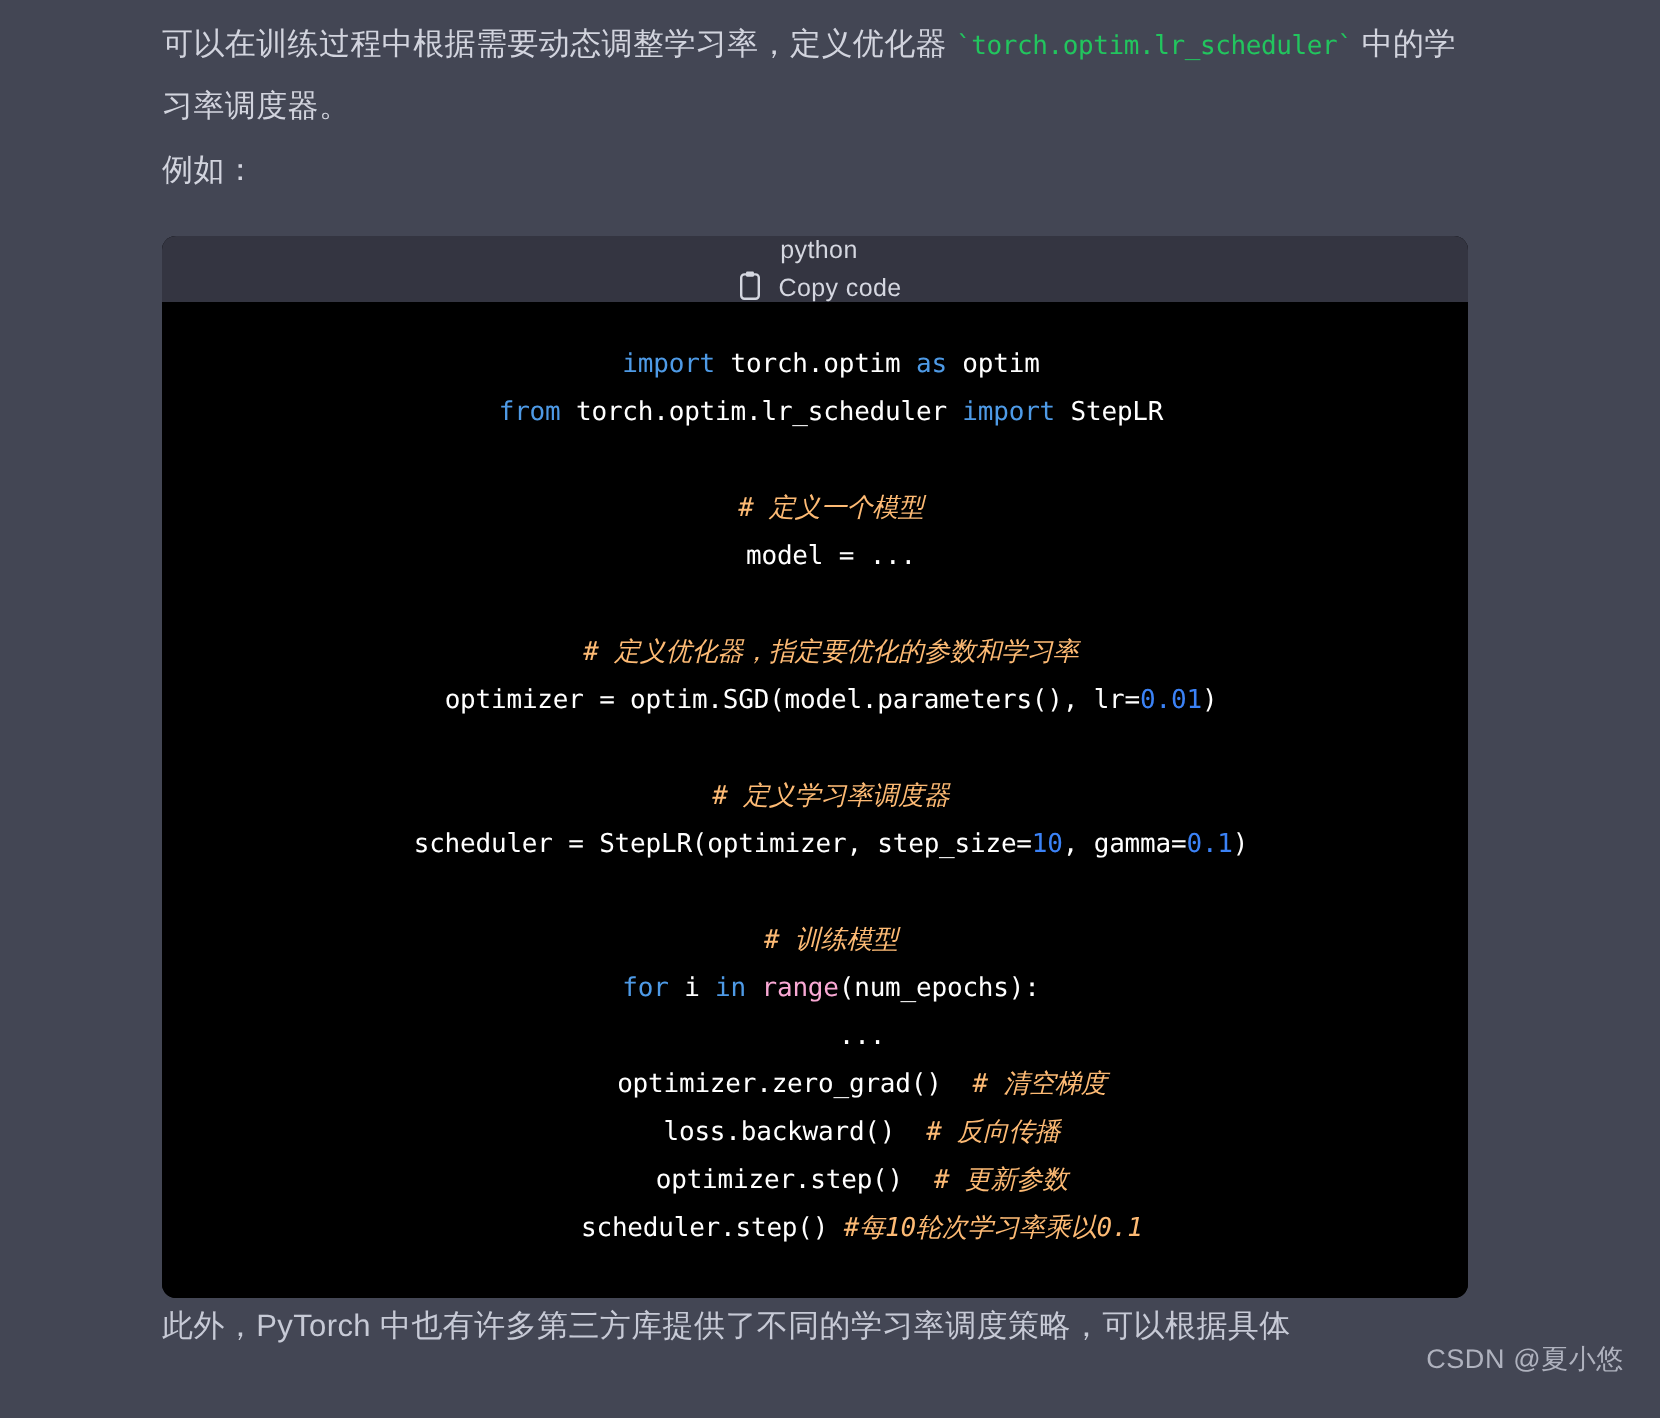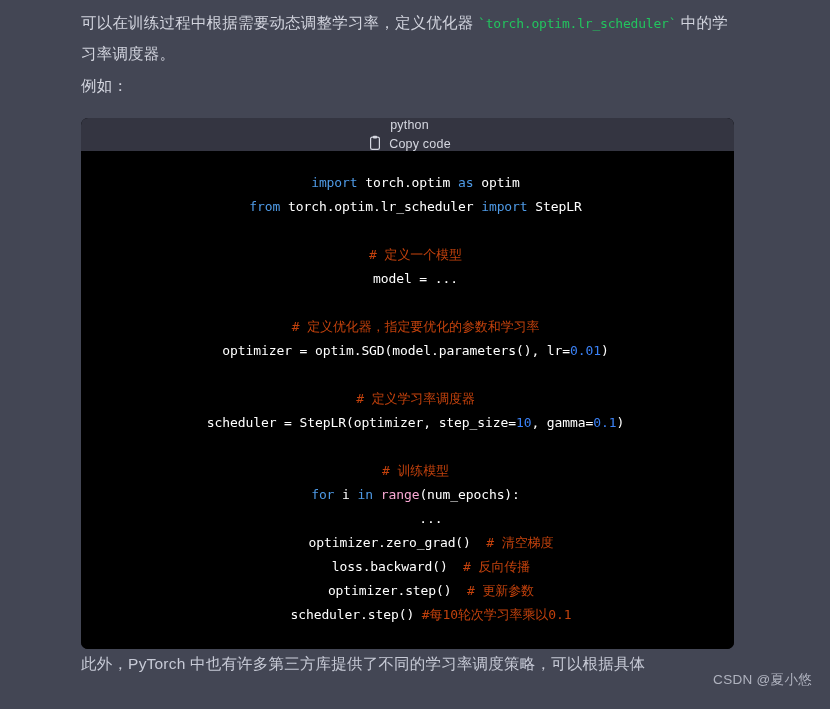--- a/index.html
+++ b/index.html
@@ -104,21 +104,21 @@
     padding-left: 16px;
     min-height: 24px;
   }
   .code-line.blank {
     height: 24px;
   }
 
   .tok-kw      { color: #4e9ae6; }
   .tok-builtin { color: #f9a8d4; }
   .tok-num     { color: #3b82f6; }
-  .tok-cmt     { color: #c2410c; }
+  .tok-cmt     { color: #fdba74; font-style: italic; }
   .tok-plain   { color: #ffffff; }
 
   
   .watermark {
     position: absolute;
     right: 18px;
     bottom: 20px;
     color: #b9bcc8;
     font-size: 13.5px;
     letter-spacing: 0.3px;

